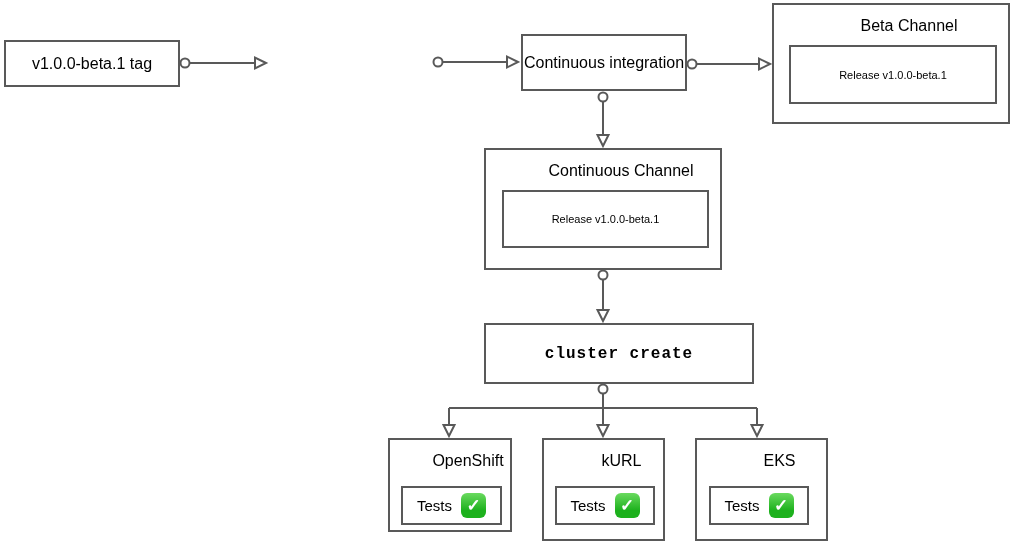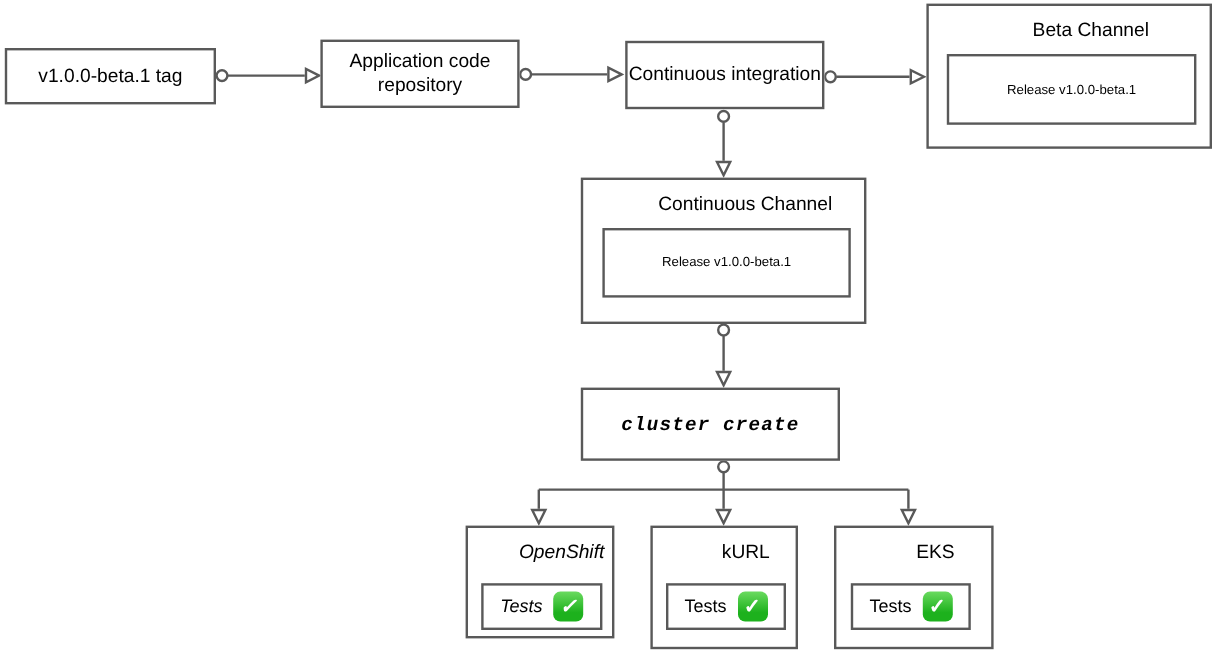--- a/index.html
+++ b/index.html
@@ -130,47 +130,44 @@
       <path class="marker" d="M449,436 l-5.5,-11 h11 z"></path>
       <path class="marker" d="M603,436 l-5.5,-11 h11 z"></path>
       <path class="marker" d="M757,436 l-5.5,-11 h11 z"></path>
     </g>
   </svg>
 
   <div class="node" style="left:4px; top:40px; width:176px; height:47px;">
     <span>v1.0.0-beta.1 tag</span>
   </div>
 
-  <div class="node" style="left:267px; top:33px; width:166px; height:57px;">
-    <span>Application code repository</span>
-  </div>
 
   <div class="node" style="left:521px; top:34px; width:166px; height:57px;text-align:right;">
     <span>Continuous integration</span>
   </div>
 
   <div class="group" style="left:772px; top:3px; width:238px; height:121px;">
     <div class="group-title">Beta Channel</div>
     <div class="inner" style="left:15px; top:40px; width:208px; height:59px;">
       <span>Release v1.0.0-beta.1</span>
     </div>
   </div>
 
   <div class="group" style="left:484px; top:148px; width:238px; height:122px;">
     <div class="group-title">Continuous Channel</div>
     <div class="inner" style="left:16px; top:40px; width:207px; height:58px;">
       <span>Release v1.0.0-beta.1</span>
     </div>
   </div>
 
-  <div class="node mono" style="left:484px; top:323px; width:216px; height:61px;font-style:italic;">
+  <div class="node mono" style="left:484px; top:323px; width:270px; height:61px;">
     <span>cluster create</span>
   </div>
 
-  <div class="group" style="left:388px; top:438px; width:124px; height:94px;font-style:italic;">
+  <div class="group" style="left:388px; top:438px; width:124px; height:94px;">
     <div class="group-title">OpenShift</div>
     <div class="inner tests-inner" style="left:11px; top:46px; width:101px; height:39px;">
       <span>Tests</span>
       <span class="check-icon">✓</span>
     </div>
   </div>
 
   <div class="group" style="left:542px; top:438px; width:123px; height:103px;">
     <div class="group-title">kURL</div>
     <div class="inner tests-inner" style="left:11px; top:46px; width:100px; height:39px;">

